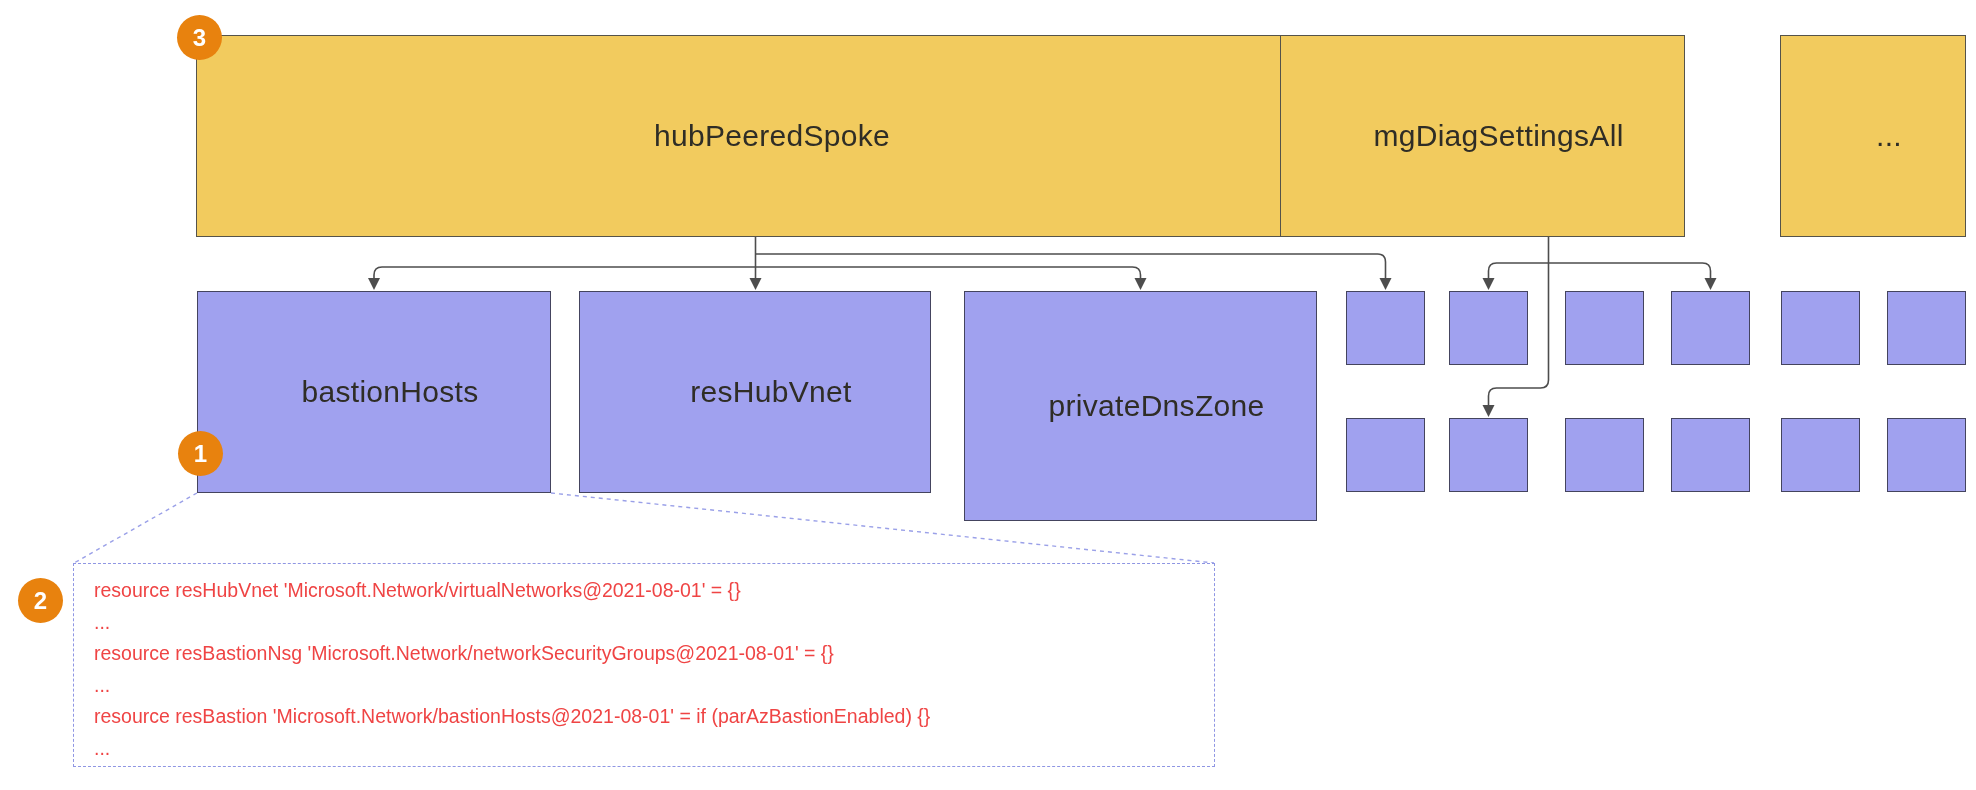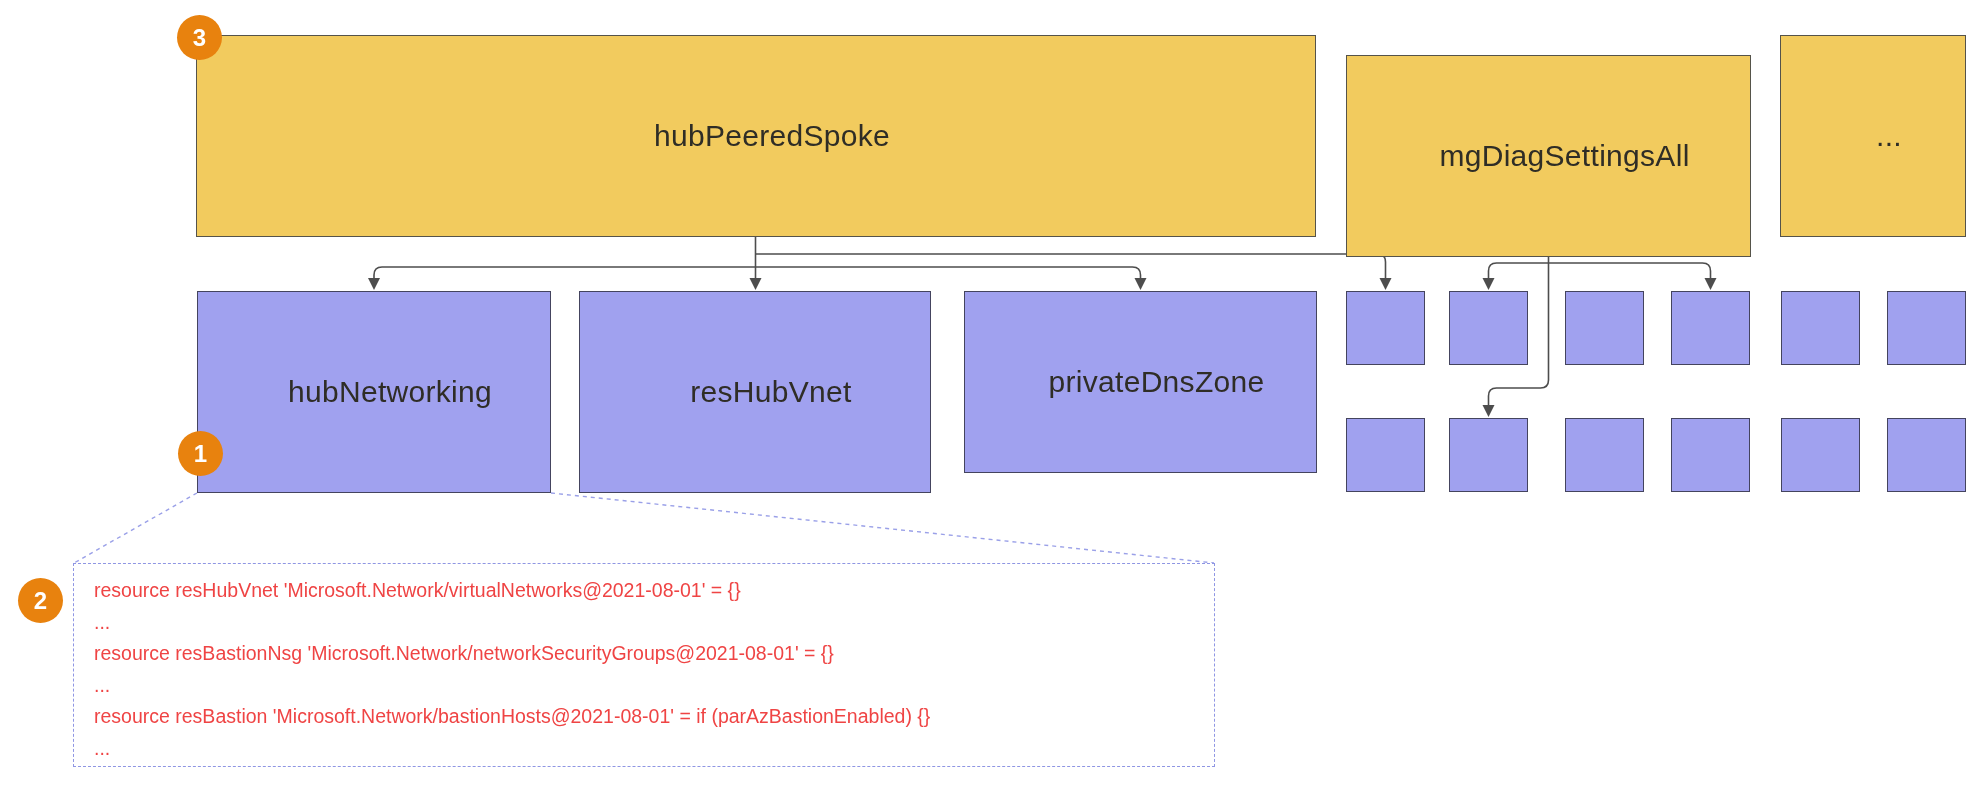--- a/index.html
+++ b/index.html
@@ -118,34 +118,34 @@
     </g>
     <g stroke="#9aa0e8" stroke-width="1.4" stroke-dasharray="4 4" fill="none">
       <path d="M197 493 L74 563"></path>
       <path d="M551 493 L1214 563"></path>
     </g>
   </svg>
 
   <div class="box orch-box" style="left:196px; top:35px; width:1120px; height:202px;">
     <span class="label">hubPeeredSpoke</span>
   </div>
-  <div class="box orch-box" style="left:1346px; top:35px; width:405px; height:202px;margin-top:20px;">
+  <div class="box orch-box" style="left:1280px; top:35px; width:405px; height:202px;">
     <span class="label">mgDiagSettingsAll</span>
   </div>
   <div class="box orch-box" style="left:1780px; top:35px; width:186px; height:202px;">
     <span class="label">...</span>
   </div>
 
   <div class="box module-box" style="left:197px; top:291px; width:354px; height:202px;">
-    <span class="label">hubNetworking</span>
+    <span class="label">bastionHosts</span>
   </div>
   <div class="box module-box" style="left:579px; top:291px; width:352px; height:202px;">
     <span class="label">resHubVnet</span>
   </div>
-  <div class="box module-box" style="left:964px; top:291px; width:353px; height:182px;justify-content:center;">
+  <div class="box module-box" style="left:964px; top:291px; width:353px; height:230px;justify-content:center;">
     <span class="label">privateDnsZone</span>
   </div>
 
   <div class="box small-box" style="left:1346px; top:291px;"></div>
   <div class="box small-box" style="left:1449px; top:291px;"></div>
   <div class="box small-box" style="left:1565px; top:291px;"></div>
   <div class="box small-box" style="left:1671px; top:291px;"></div>
   <div class="box small-box" style="left:1781px; top:291px;"></div>
   <div class="box small-box" style="left:1887px; top:291px;"></div>
 

